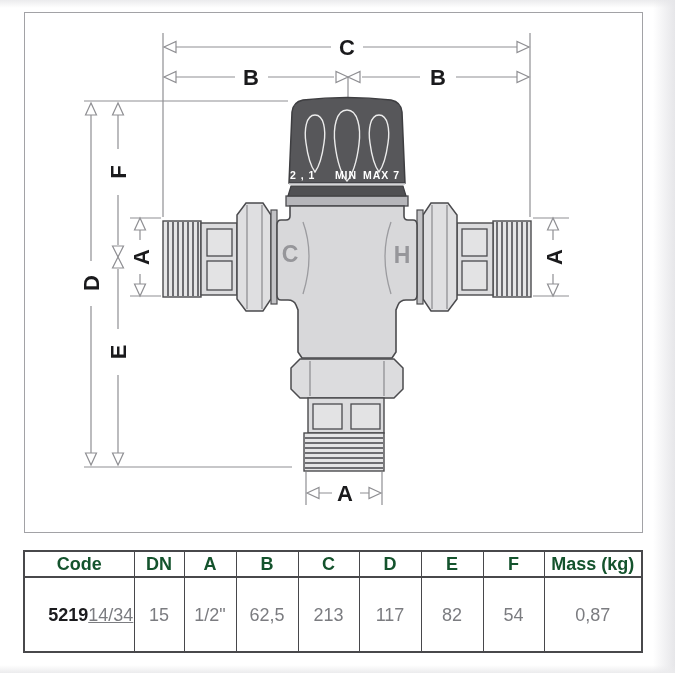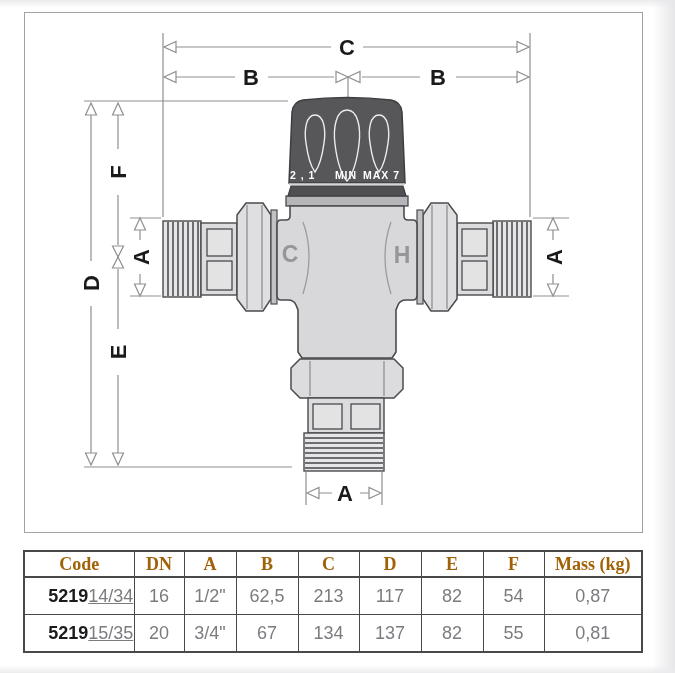--- a/index.html
+++ b/index.html
@@ -23,21 +23,21 @@
   .portlab{font-family:"Liberation Sans",sans-serif;font-weight:700;font-size:23px;fill:#96969a;}
   .knoblab{font-family:"Liberation Sans",sans-serif;font-weight:700;font-size:10.5px;fill:#ffffff;letter-spacing:1px;}
 
   
   table.spec{position:absolute;left:23px;top:550px;width:618px;height:103px;
     border-collapse:collapse;table-layout:fixed;background:#fff;
     border:2px solid #48484b;}
   table.spec th,table.spec td{
     border:1.4px solid #48484b;text-align:center;vertical-align:middle;
     padding:0;font-size:18px;line-height:1;white-space:nowrap;overflow:hidden;}
-  table.spec th{color:#a16207;font-weight:700;height:24px;border-bottom-width:2.2px;font-family:Liberation Serif, serif;}
+  table.spec th{color:#14532d;font-weight:700;height:24px;border-bottom-width:2.2px;}
   table.spec td{color:#7b7c80;font-weight:400;height:24px;}
   td.codecell .pfx{font-weight:700;color:#1b1b1e;margin-left:23px;}
   td.codecell .sfx{color:#7b7c80;text-decoration:underline;}
 </style>
 </head>
 <body>
 
 <div class="edge-top"></div>
 <div class="edge-right"></div>
 <div class="edge-bottom"></div>
@@ -191,34 +191,23 @@
       <th>C</th>
       <th>D</th>
       <th>E</th>
       <th>F</th>
       <th>Mass (kg)</th>
     </tr>
   </thead>
   <tbody>
     <tr>
       <td class="codecell"><span class="pfx">5219</span><span class="sfx">14/34</span></td>
-      <td>16</td>
+      <td>15</td>
       <td>1/2"</td>
       <td>62,5</td>
       <td>213</td>
       <td>117</td>
       <td>82</td>
       <td>54</td>
       <td>0,87</td>
     </tr>
-    <tr>
-      <td class="codecell"><span class="pfx">5219</span><span class="sfx">15/35</span></td>
-      <td>20</td>
-      <td>3/4"</td>
-      <td>67</td>
-      <td>134</td>
-      <td>137</td>
-      <td>82</td>
-      <td>55</td>
-      <td>0,81</td>
-    </tr>
   </tbody>
 </table>
 
 </body></html>

